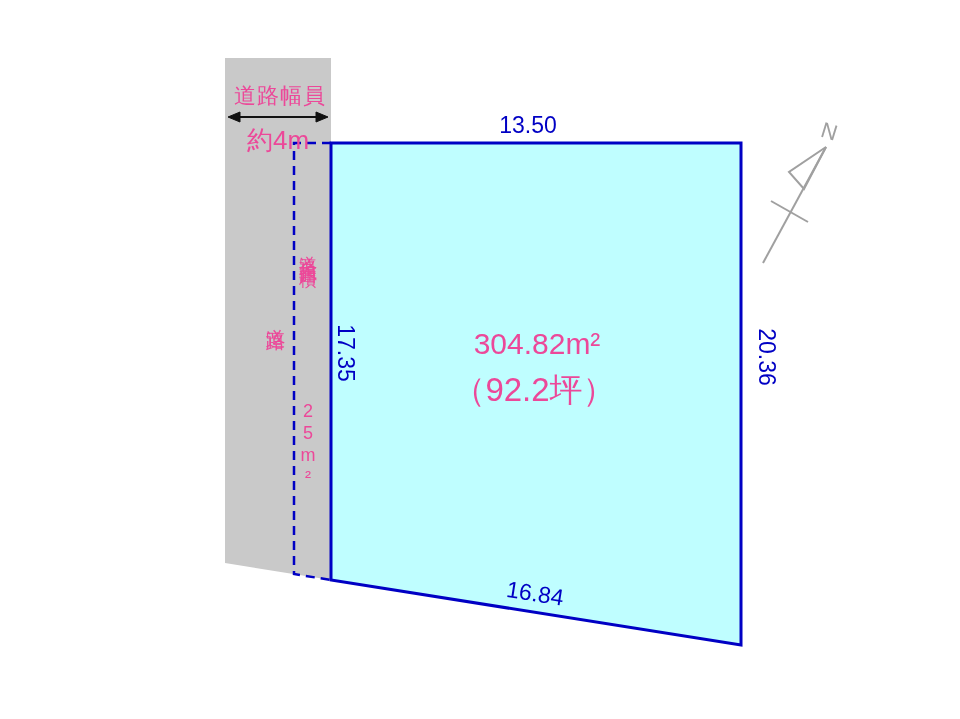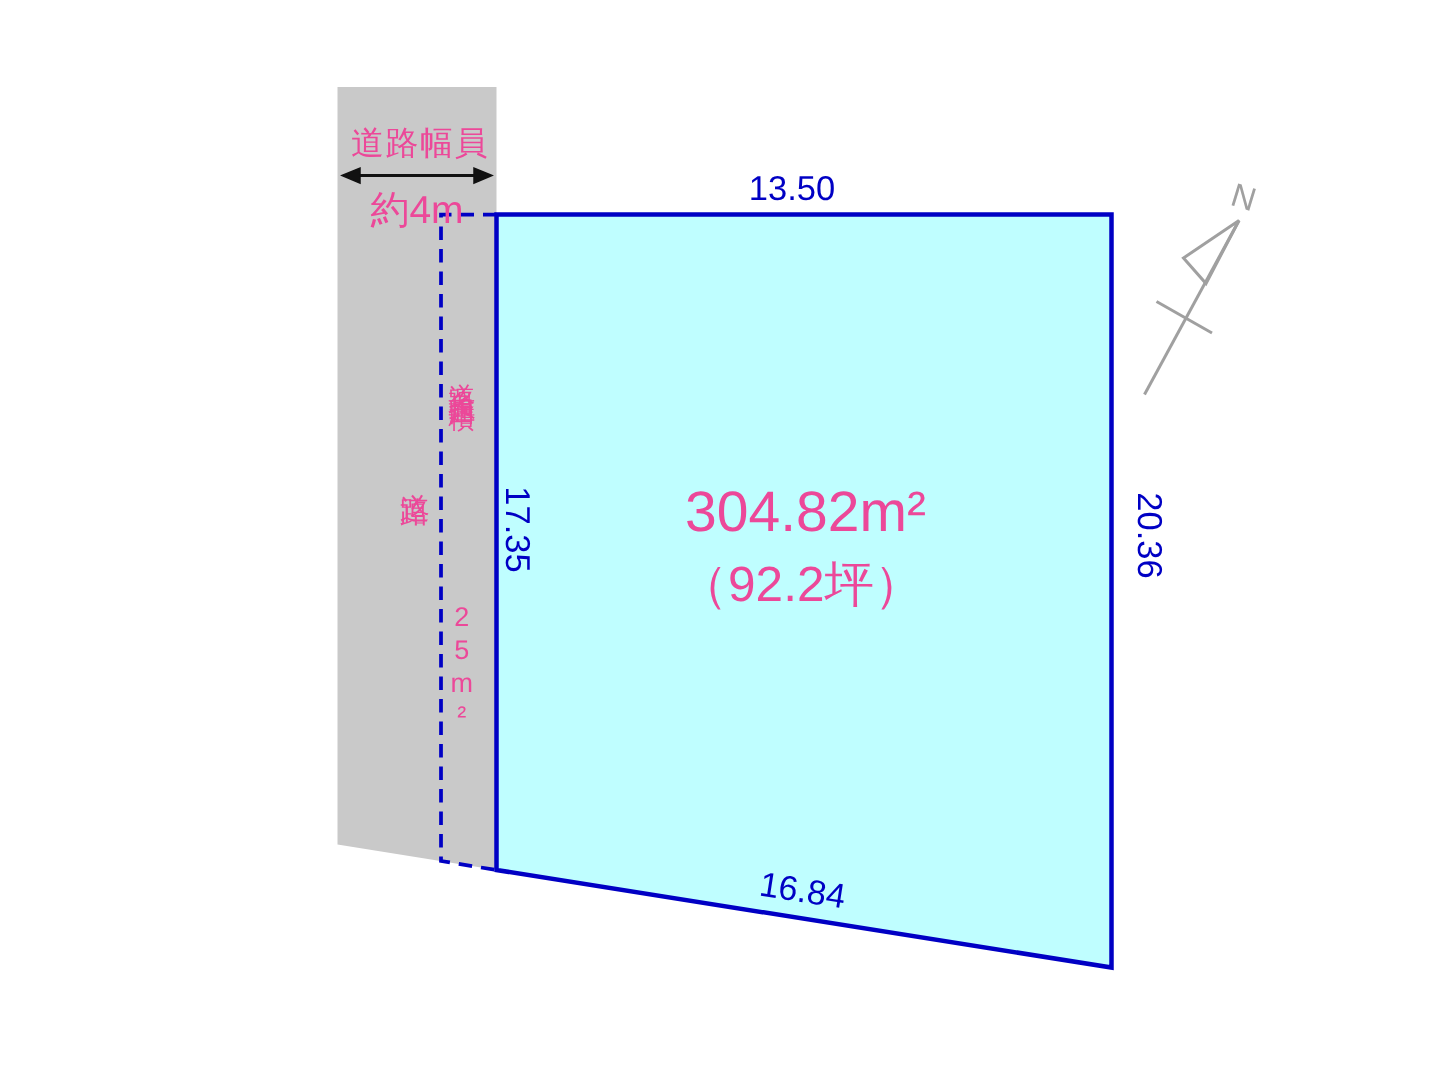--- a/index.html
+++ b/index.html
@@ -38,21 +38,21 @@
   
   .road-name       { left: 276px; top: 313px; font-size: 20px; letter-spacing: 2px; transform: translateX(-50%); }
   .burden-name     { left: 307px; top: 241px; font-size: 18px; letter-spacing: 3px; transform: translateX(-50%); }
   .burden-value    { left: 307px; top: 401px; font-size: 18px; letter-spacing: 2px; transform: translateX(-50%); }
   
   .dim-top    { left: 528px; top: 126px; transform: translate(-50%,-50%); }
   .dim-left   { left: 345px; top: 353px; transform: translate(-50%,-50%) rotate(90deg); }
   .dim-right  { left: 766px; top: 357px; transform: translate(-50%,-50%) rotate(90deg); }
   .dim-bottom { left: 535px; top: 594px; transform: translate(-50%,-50%) rotate(8.8deg); }
   
-  .area-sqm   { left: 537px; top: 343px; font-size: 38px; font-weight: 500; transform: translate(-50%,-50%); }
+  .area-sqm   { left: 537px; top: 343px; font-size: 30px; font-weight: 500; transform: translate(-50%,-50%); }
   .area-tsubo { left: 534px; top: 390px; font-size: 33px; font-weight: 500; transform: translate(-50%,-50%); }
   
   .north-label { left: 829px; top: 132px; color: #a0a0a0; font-size: 22px; transform: translate(-50%,-50%) rotate(17deg); }
 </style>
 </head>
 <body>
 
 <div id="canvas">
 
   <svg id="shape-layer" viewBox="0 0 960 719" xmlns="http://www.w3.org/2000/svg">

